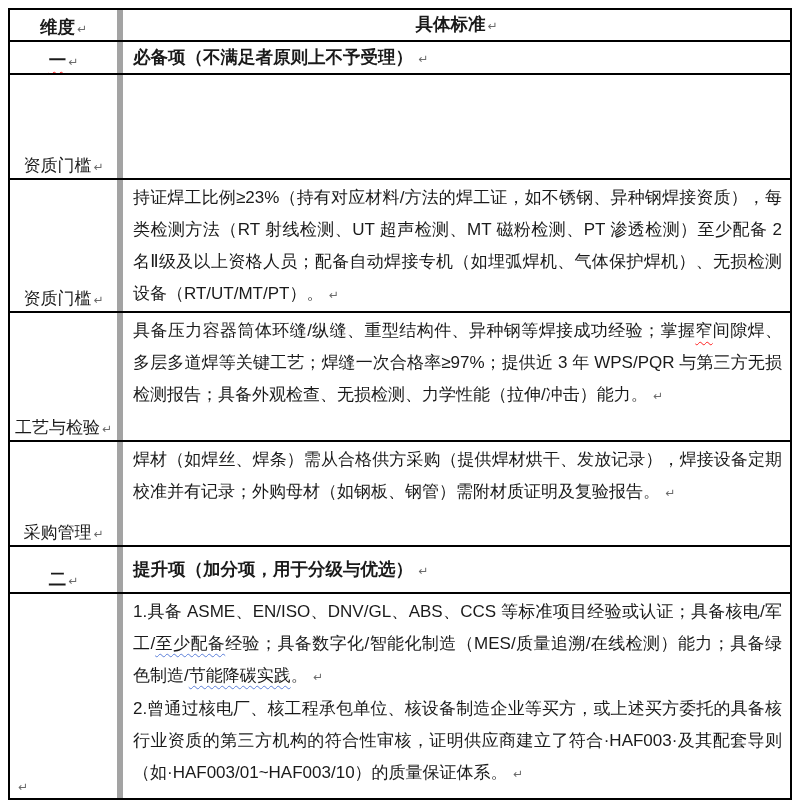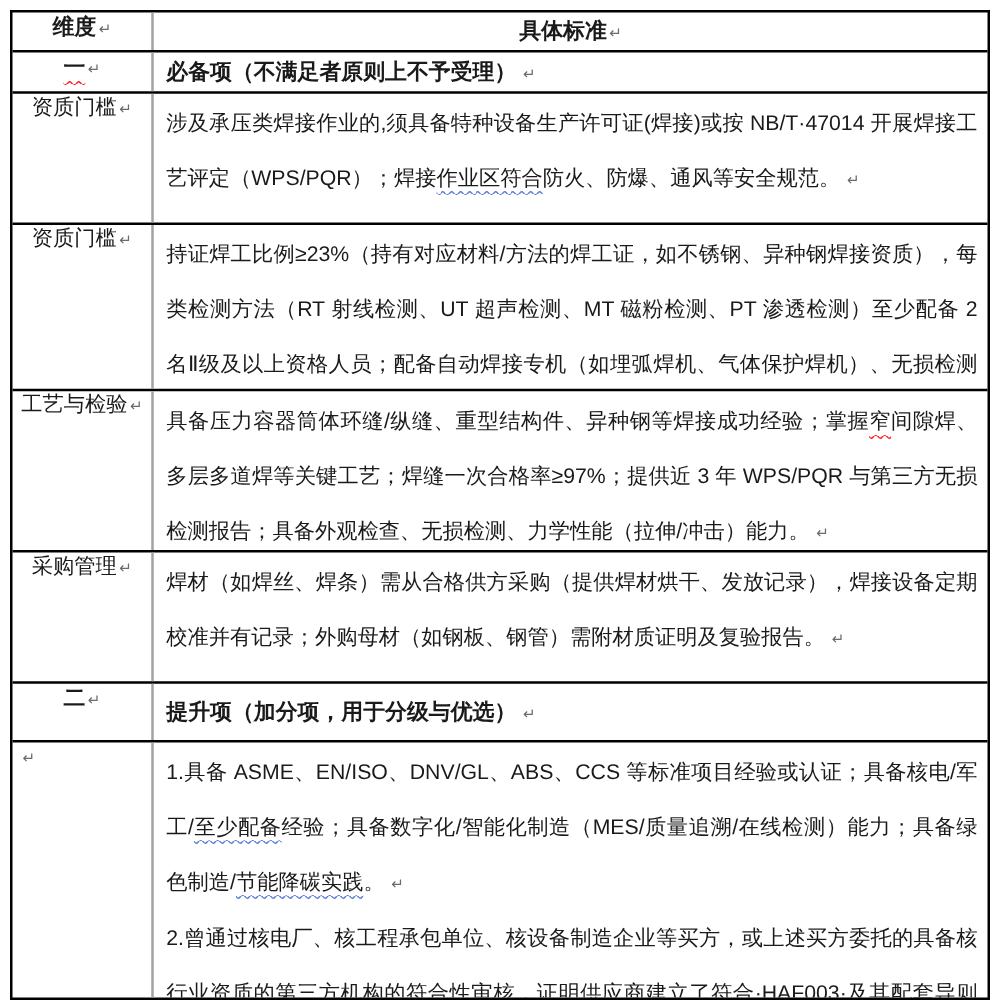--- a/index.html
+++ b/index.html
@@ -2,23 +2,23 @@
 <html><head>
 <meta charset="utf-8">
 <style>
   html,body{margin:0;padding:0;background:#ffffff;width:800px;height:806px;overflow:hidden;}
   body{font-family:"Liberation Sans","DejaVu Sans",sans-serif;color:#1a1a1a;}
   .page{position:relative;width:800px;height:806px;background:#fff;}
   .doc-table{position:absolute;left:8px;top:8px;width:784px;border:2px solid #000;box-sizing:border-box;background:#fff;}
   .row{display:flex;border-bottom:2px solid #000;box-sizing:content-box;}
   .row:last-child{border-bottom:none;}
   .cell{box-sizing:border-box;overflow:hidden;}
-  .dim{width:113px;flex:none;border-right:2px solid #a3a3a3;display:flex;align-items:flex-start;justify-content:center;text-align:center;}
+  .dim{width:113px;flex:none;border-right:6px solid #a3a3a3;display:flex;align-items:flex-end;justify-content:center;text-align:center;}
   .content{flex:1;padding:2px 8px 0 10px;text-align:justify;}
-  .content p{margin:0;line-height:44px;font-size:17px;}
+  .content p{margin:0;line-height:32px;font-size:17px;}
   .dim p{margin:0;line-height:22px;font-size:17px;}
   .r1{height:30px;} .r2{height:31px;} .r3{height:103px;} .r4{height:131px;}
   .r5{height:127px;} .r6{height:103px;} .r7{height:45px;} .r8{height:204px;}
   .bold-row .content p, .bold-row .dim p{font-weight:bold;font-size:17.5px;}
   .bold-row .content{display:flex;align-items:center;padding-top:0;border-radius:12px;}
   .header-row .content{display:flex;align-items:center;justify-content:center;padding:0;}
   .header-row .content p{font-weight:bold;font-size:17.5px;}
   .header-row .dim p{font-weight:bold;font-size:17.5px;}
   .r8 .dim{justify-content:flex-start;padding-left:6px;}
   .seg-wavy-red{text-decoration:underline;text-decoration-style:wavy;text-decoration-color:#ff1f1f;text-decoration-thickness:1px;text-underline-offset:5px;}
@@ -45,23 +45,20 @@
           <p><span class="seg-wavy-red">一</span><span class="seg-mark">↵</span></p>
         </div>
       <div class="cell content">
           <p><span>必备项（不满足者原则上不予受理）</span><span class="seg-mark"> ↵</span></p>
         </div>
     </div>
 
     <div class="row r3">
       <div class="cell dim">
           <p><span>资质门槛</span><span class="seg-mark">↵</span></p>
-        </div>
-      <div class="cell content">
-          <p><span>涉及承压类焊接作业的,须具备特种设备生产许可证(焊接)或按 NB/T·47014 开展焊接工艺评定（WPS/PQR）；焊接</span><span class="seg-wavy-blue">作业区符合</span><span>防火、防爆、通风等安全规范。</span><span class="seg-mark"> ↵</span></p>
         </div>
     </div>
 
     <div class="row r4">
       <div class="cell dim">
           <p><span>资质门槛</span><span class="seg-mark">↵</span></p>
         </div>
       <div class="cell content">
           <p><span>持证焊工比例≥23%（持有对应材料/方法的焊工证，如不锈钢、异种钢焊接资质），每类检测方法（RT 射线检测、UT 超声检测、MT 磁粉检测、PT 渗透检测）至少配备 2 名Ⅱ级及以上资格人员；配备自动焊接专机（如埋弧焊机、气体保护焊机）、无损检测设备（RT/UT/MT/PT）。</span><span class="seg-mark"> ↵</span></p>
         </div>

